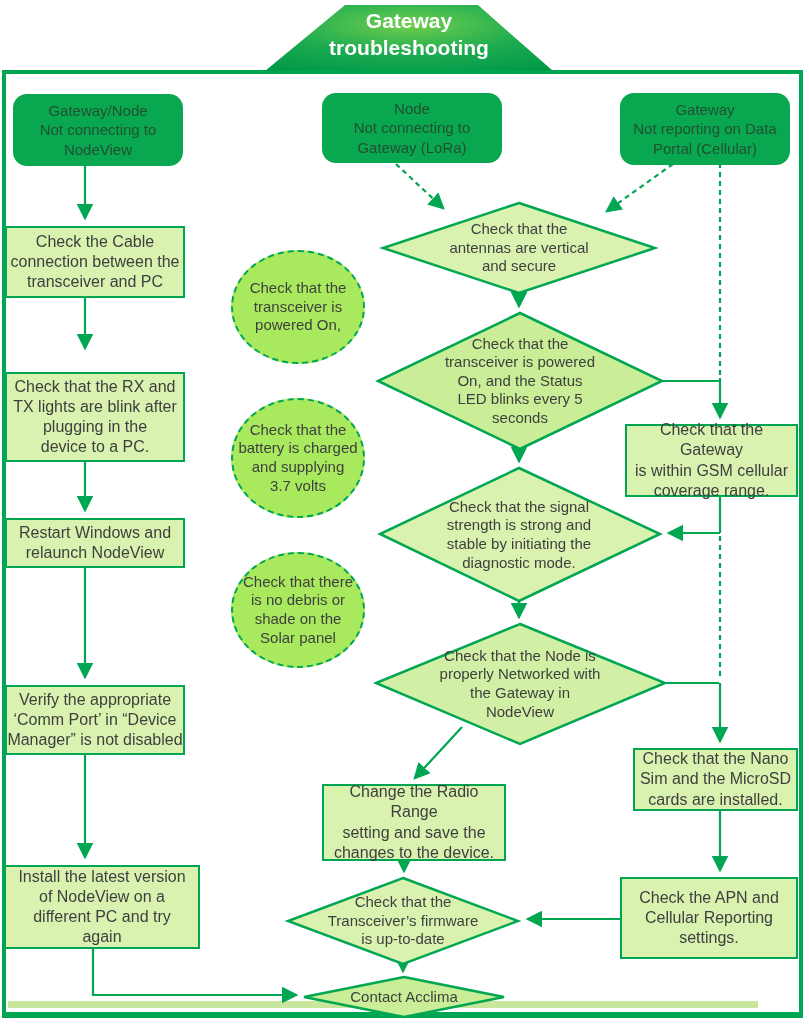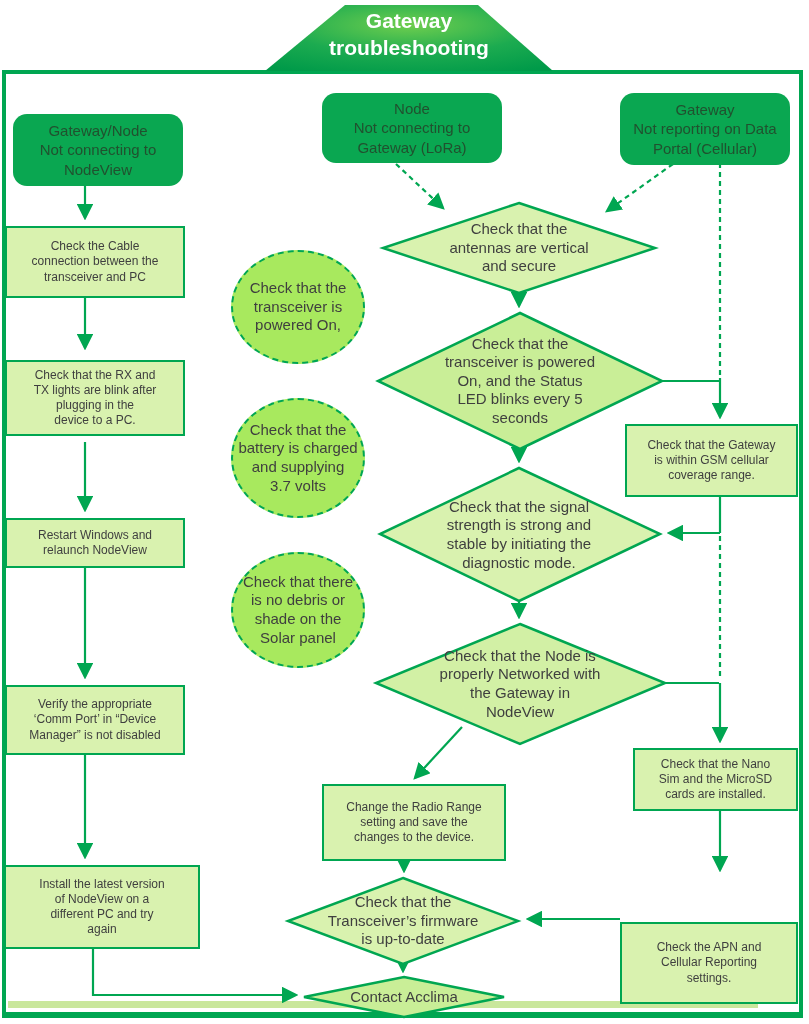--- a/index.html
+++ b/index.html
@@ -23,21 +23,21 @@
   .entry{
     position:absolute;display:flex;align-items:center;justify-content:center;
     text-align:center;white-space:pre-line;z-index:2;
     background:#0aa751;border-radius:14px;color:#21512f;
     font-size:15px;line-height:1.3;
   }
   .step{
     position:absolute;display:flex;align-items:center;justify-content:center;
     text-align:center;white-space:pre-line;z-index:2;
     background:#d9f2af;border:2px solid #00a651;box-sizing:border-box;
-    color:#3f3f3f;font-size:12px;line-height:1.26;
+    color:#3f3f3f;font-size:16px;line-height:1.26;
   }
   .circle{
     position:absolute;display:flex;align-items:center;justify-content:center;
     text-align:center;white-space:pre-line;z-index:2;
     background:#a8e95e;border:2px dashed #00a651;border-radius:50%;
     box-sizing:border-box;color:#3f3f3f;font-size:15px;line-height:1.24;
   }
   .dtext{z-index:2;}
   #title-text{
     position:absolute;left:265px;top:7px;width:288px;z-index:3;
@@ -102,34 +102,34 @@
     <polygon points="520,624 665,683 520,744 376,683" fill="#d2f0a5" stroke="#00a651" stroke-width="2.5"></polygon>
     <polygon points="403,878 518,921 403,964 288,921" fill="#d9f2af" stroke="#00a651" stroke-width="2.5"></polygon>
     <polygon points="404,977 504,997 404,1017 304,997" fill="#c9ee97" stroke="#00a651" stroke-width="2.5"></polygon>
 
     <polygon points="345,5 478,5 553,71 265,71" fill="url(#tg)"></polygon>
   </svg>
 
   <div id="title-text"><span>Gateway</span><br>
     <span>troubleshooting</span></div>
 
-  <div class="entry" style="left:13px;top:94px;width:170px;height:72px;margin-top:20px;">Gateway/Node
+  <div class="entry" style="left:13px;top:94px;width:170px;height:72px;">Gateway/Node
 Not connecting to
 NodeView</div>
   <div class="entry" style="left:322px;top:93px;width:180px;height:70px;">Node
 Not connecting to
 Gateway (LoRa)</div>
   <div class="entry" style="left:620px;top:93px;width:170px;height:72px;">Gateway
 Not reporting on Data
 Portal (Cellular)</div>
 
   <div class="step" style="left:5px;top:226px;width:180px;height:72px;">Check the Cable
 connection between the
 transceiver and PC</div>
-  <div class="step" style="left:5px;top:360px;width:180px;height:76px;">Check that the RX and
+  <div class="step" style="left:5px;top:372px;width:180px;height:90px;">Check that the RX and
 TX lights are blink after
 plugging in the
 device to a PC.</div>
   <div class="step" style="left:5px;top:685px;width:180px;height:70px;">Verify the appropriate
 ‘Comm Port’ in “Device
 Manager” is not disabled</div>
   <div class="step" style="left:5px;top:518px;width:180px;height:50px;">Restart Windows and
 relaunch NodeView</div>
   <div class="step" style="left:4px;top:865px;width:196px;height:84px;">Install the latest version
 of NodeView on a
@@ -168,21 +168,21 @@
 Transceiver’s firmware
 is up-to-date</div>
   <div class="txt dtext" style="left:330px;top:985px;width:148px;height:24px;">Contact Acclima</div>
 
   <div class="step" style="left:633px;top:748px;width:165px;height:63px;">Check that the Nano
 Sim and the MicroSD
 cards are installed.</div>
   <div class="step" style="left:625px;top:424px;width:173px;height:73px;">Check that the Gateway
 is within GSM cellular
 coverage range.</div>
-  <div class="step" style="left:620px;top:922px;width:178px;height:82px;">Check the APN and
+  <div class="step" style="left:620px;top:877px;width:178px;height:82px;">Check the APN and
 Cellular Reporting
 settings.</div>
 
   <div class="step" style="left:322px;top:784px;width:184px;height:77px;">Change the Radio Range
 setting and save the
 changes to the device.</div>
 
 </div>
 
 </body></html>

